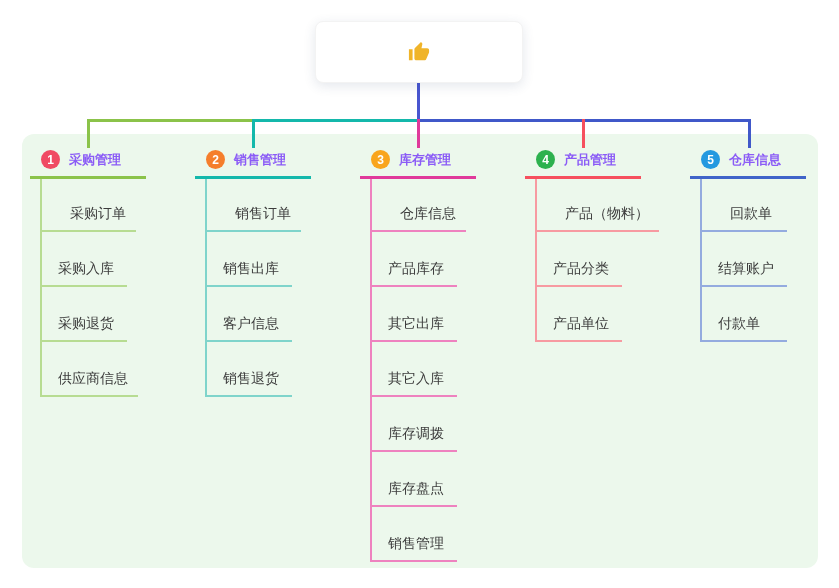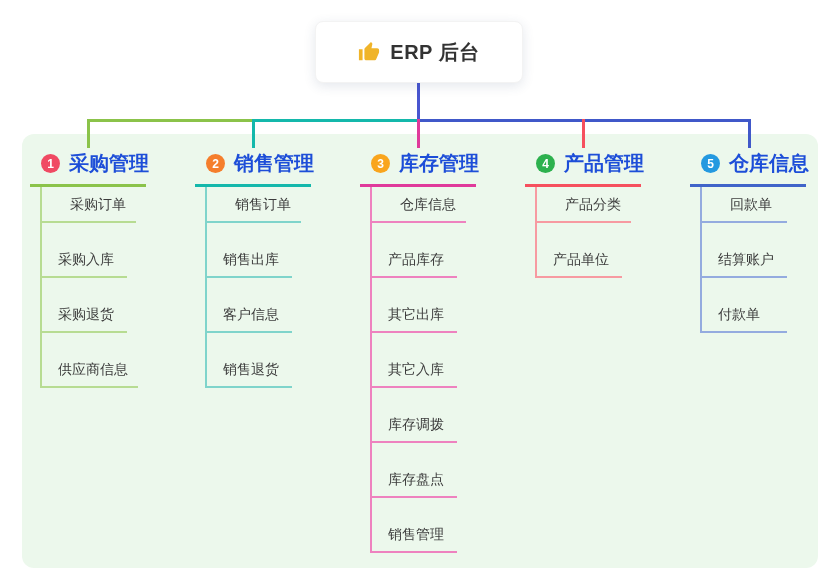--- a/index.html
+++ b/index.html
@@ -36,21 +36,21 @@
   .b1 { left:30px;  } .b2 { left:195px; } .b3 { left:360px; }
   .b4 { left:525px; } .b5 { left:690px; }
 
   .branch-header { display:flex; align-items:center; gap:9px;
                    padding:0 0 7px 11px; border-bottom:3px solid; }
   .b1 .branch-header { border-color:#8bc34a; }
   .b2 .branch-header { border-color:#14b8ab; }
   .b3 .branch-header { border-color:#e03a9b; }
   .b4 .branch-header { border-color:#f6505e; }
   .b5 .branch-header { border-color:#4064c9; }
-  .branch-title { font-size:20px; font-weight:600; color:#1d4ed8; white-space:nowrap; }
+  .branch-title { font-size:13px; font-weight:600; color:#8b5cf6; white-space:nowrap; }
 
   .badge { width:19px; height:19px; border-radius:50%; flex:0 0 19px;
            display:flex; align-items:center; justify-content:center;
            color:#fff; font-size:12px; font-weight:bold; line-height:1; }
   .b1 .badge { background:#f04a63; }
   .b2 .badge { background:#f57e2c; }
   .b3 .badge { background:#f9a51d; }
   .b4 .badge { background:#2db14e; }
   .b5 .badge { background:#2499e0; }
 
@@ -58,21 +58,21 @@
   .b1 .branch-items { border-color:#b7dc92; }
   .b2 .branch-items { border-color:#7fd4cb; }
   .b3 .branch-items { border-color:#ee82bf; }
   .b4 .branch-items { border-color:#f79aa1; }
   .b5 .branch-items { border-color:#94abdf; }
 
   .item { height:55px; min-width:85px; width:fit-content;
           display:flex; align-items:flex-end;
           padding:0 10px 7px 16px; border-bottom:2px solid;
           font-size:14px; color:#3c3c3c; white-space:nowrap; }
-  .item:first-child { height:36px;padding-left:28px; }
+  .item:first-child { height:53px;padding-left:28px; }
   .b1 .item { border-color:#b7dc92; }
   .b2 .item { border-color:#7fd4cb; }
   .b3 .item { border-color:#ee82bf; }
   .b4 .item { border-color:#f79aa1; }
   .b5 .item { border-color:#94abdf; }
 </style>
 </head>
 <body>
 
 <div class="stage">
@@ -86,21 +86,20 @@
   <div class="line drop drop-1"></div>
   <div class="line drop drop-2"></div>
   <div class="line drop drop-3"></div>
   <div class="line drop drop-4"></div>
   <div class="line drop drop-5"></div>
 
   <div class="root-node">
     <svg class="thumb-icon" viewBox="0 0 24 24">
       <path fill="#f0b429" d="M1 21h4V9H1v12zM23 10c0-1.1-.9-2-2-2h-6.31l.95-4.57.03-.32c0-.41-.17-.79-.44-1.06L14.17 1 7.59 7.59C7.22 7.95 7 8.45 7 9v10c0 1.1.9 2 2 2h9c.83 0 1.54-.5 1.84-1.22l3.02-7.05c.09-.23.14-.47.14-.73v-2z"></path>
     </svg>
-    <span class="root-title">ERP 后台</span>
   </div>
 
   <div class="branch b1">
     <div class="branch-header">
       <span class="badge">1</span>
       <span class="branch-title">采购管理</span>
     </div>
     <div class="branch-items">
       <div class="item">采购订单</div>
       <div class="item">采购入库</div>
@@ -137,20 +136,21 @@
       <div class="item">销售管理</div>
     </div>
   </div>
 
   <div class="branch b4">
     <div class="branch-header">
       <span class="badge">4</span>
       <span class="branch-title">产品管理</span>
     </div>
     <div class="branch-items">
+      <div class="item">产品（物料）</div>
       <div class="item">产品分类</div>
       <div class="item">产品单位</div>
     </div>
   </div>
 
   <div class="branch b5">
     <div class="branch-header">
       <span class="badge">5</span>
       <span class="branch-title">仓库信息</span>
     </div>

